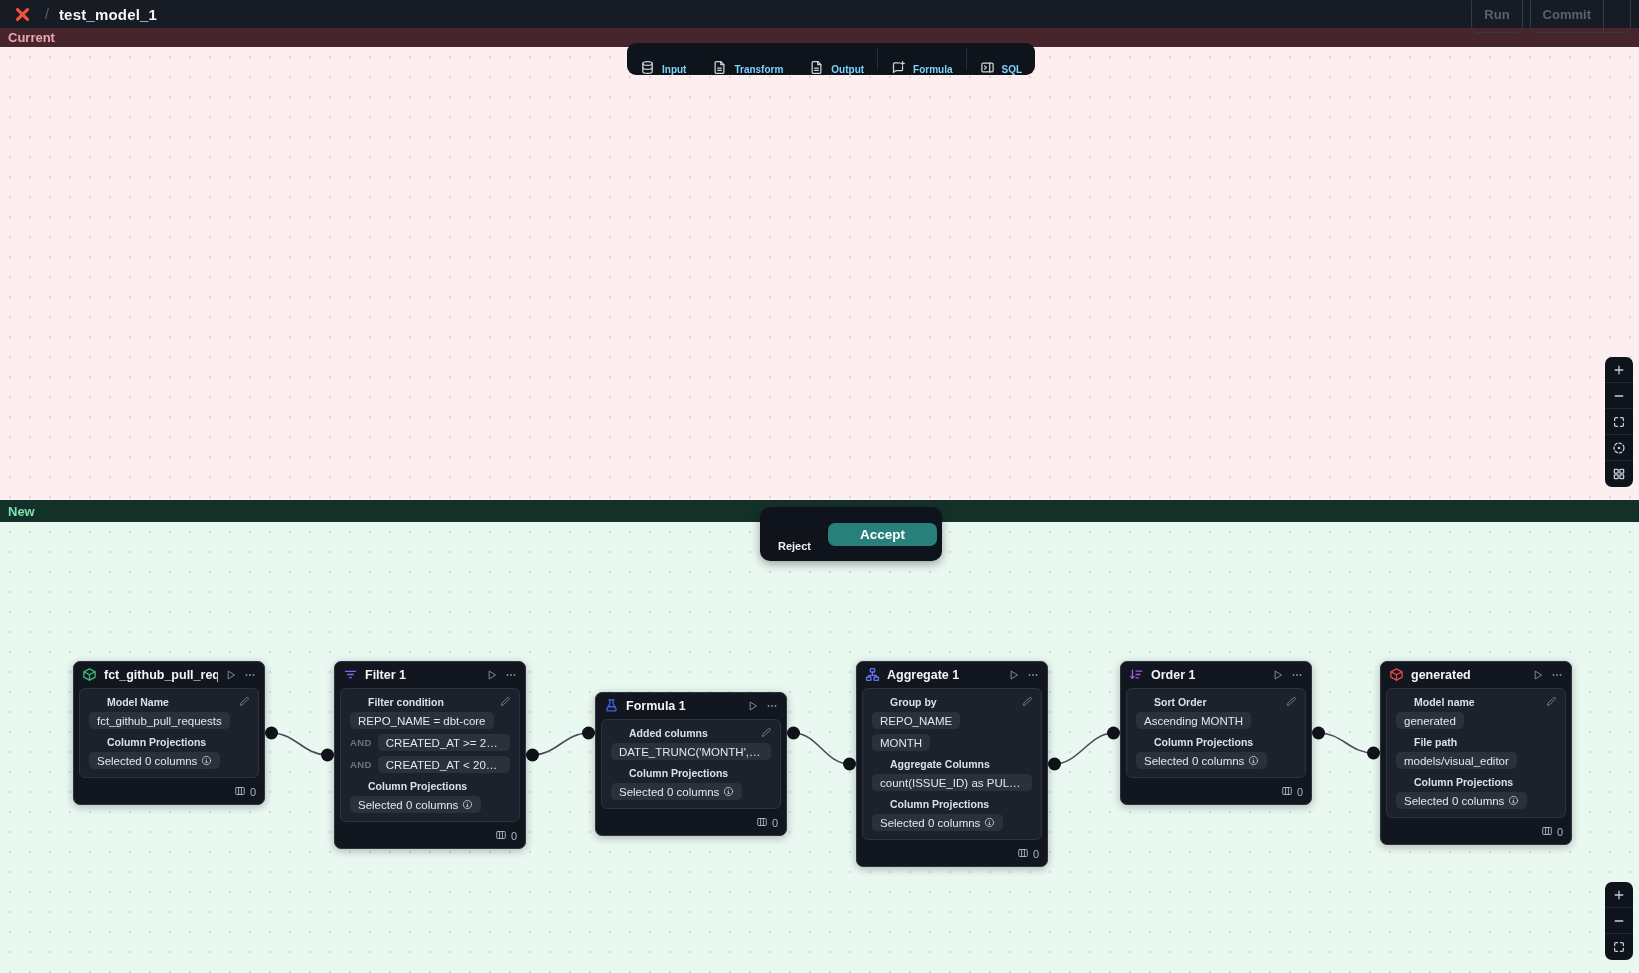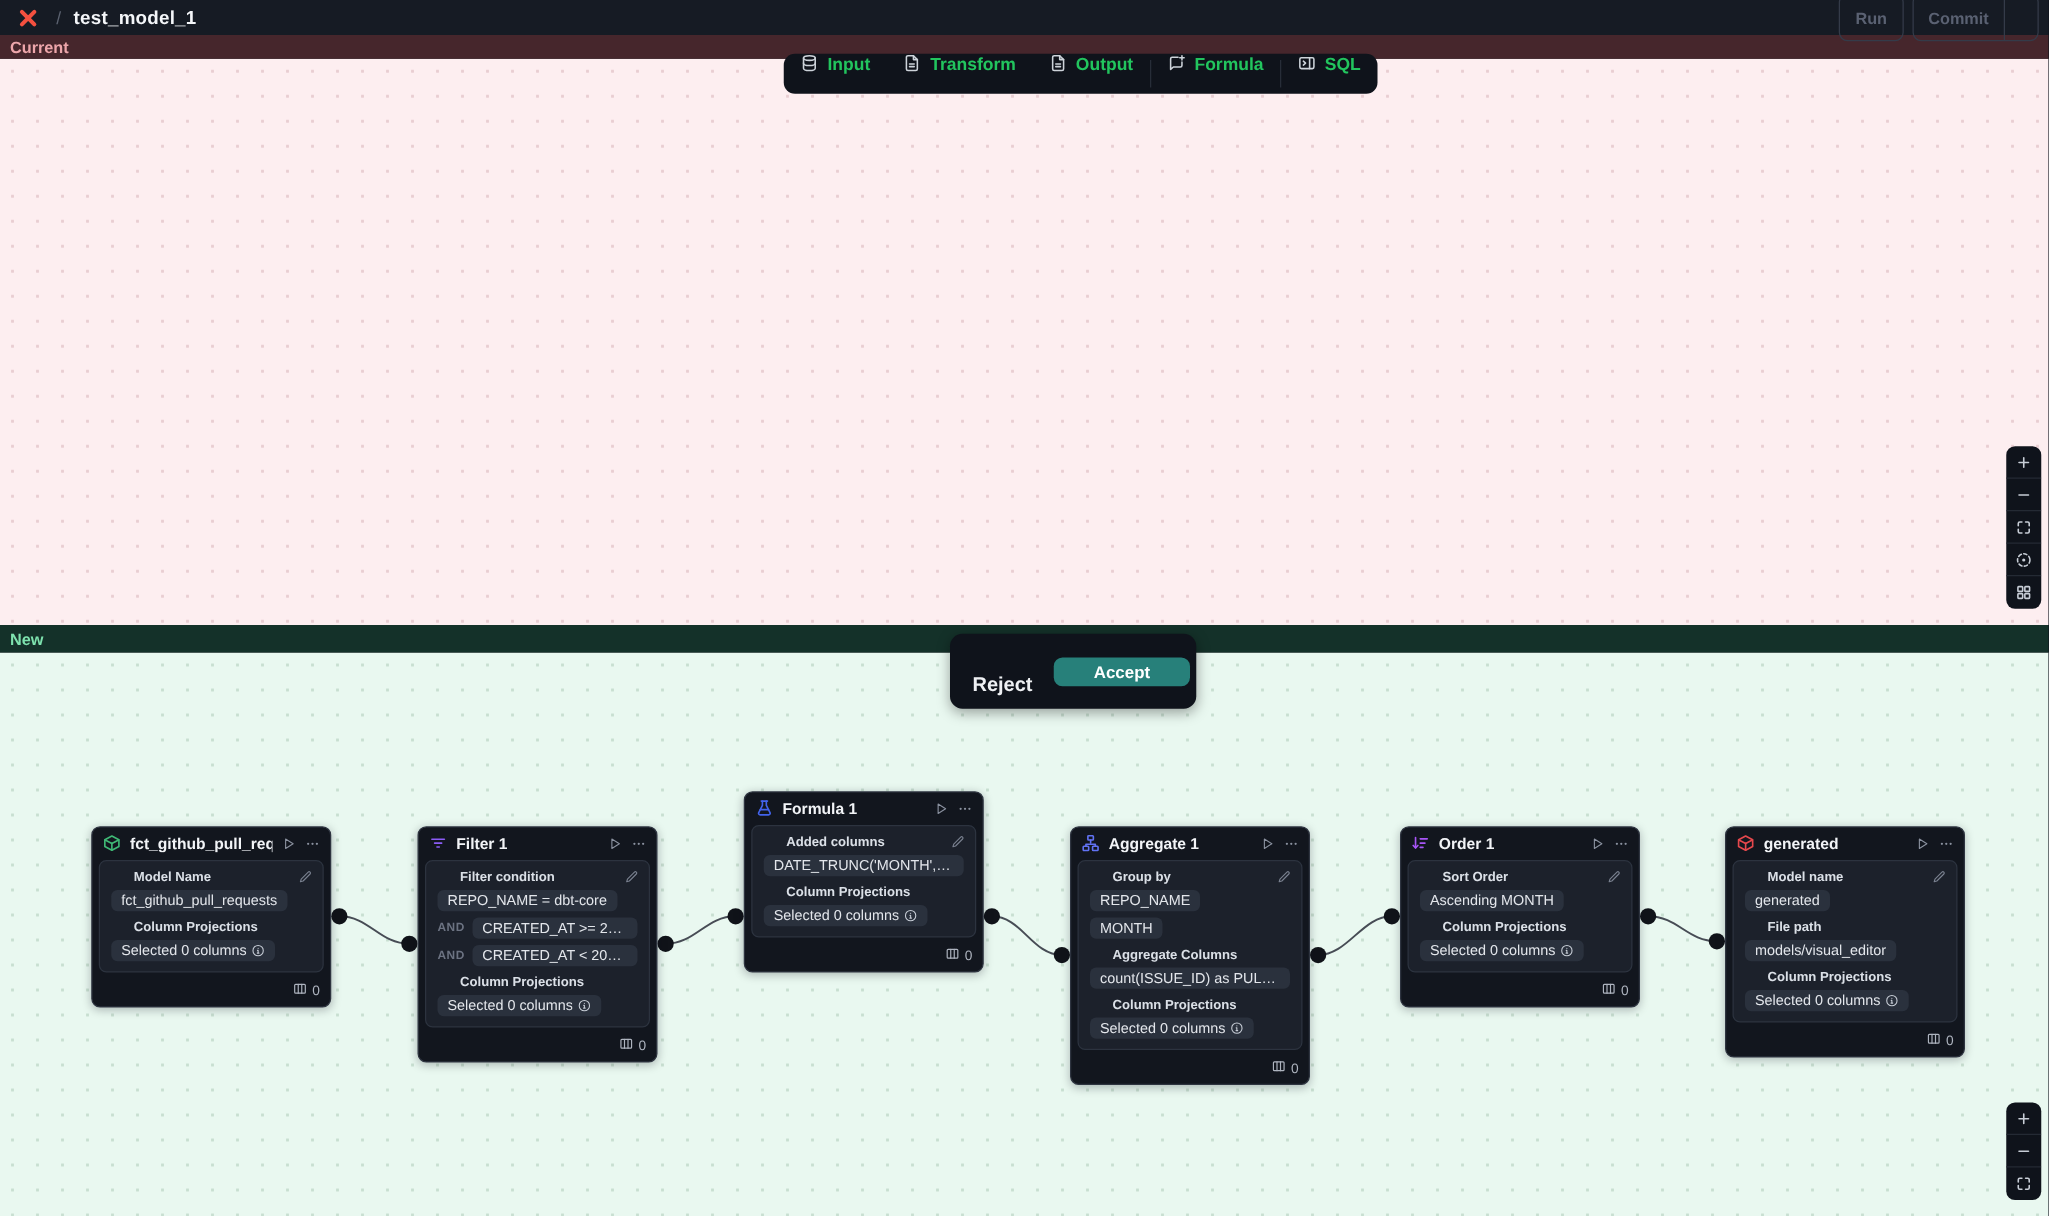--- a/index.html
+++ b/index.html
@@ -32,41 +32,41 @@
   
   .pane { position:absolute; left:0; width:100%; }
   .pane.current-pane { top:47px; height:453px; background-color:#fdeef0;
        background-image:radial-gradient(#e9ced2 1.1px, transparent 1.3px); background-size:20px 20px; }
   .pane.new-pane { top:522px; height:451px; background-color:#e9f8f0;
        background-image:radial-gradient(#c8dfd1 1.1px, transparent 1.3px); background-size:20px 20px; }
 
   
   .toolbar { position:absolute; left:627px; top:43px; height:32px; background:#0f131b;
              border-radius:9px; display:flex; align-items:stretch; z-index:15; }
-  .tb-item { display:flex; align-items:flex-start; gap:7px; padding:0 13px; background:transparent;
-             border:none; color:#22c55e; font-size:14px; font-weight:600; font-family:inherit; cursor:pointer; }
+  .tb-item { display:flex; align-items:flex-end; gap:7px; padding:0 13px; background:transparent;
+             border:none; color:#7dd3fc; font-size:10px; font-weight:600; font-family:inherit; cursor:pointer; }
   .tb-item .tb-icon { display:flex; color:#cdd3da; }
   .tb-item .tb-icon svg { width:15px; height:15px; }
   .tb-divider { width:1px; background:#272d38; margin:5px 0; }
 
   
   .controls { position:absolute; width:28px; background:#0f131b; border-radius:7px;
               display:flex; flex-direction:column; overflow:hidden; z-index:15; }
   .controls.top { left:1605px; top:357px; }
   .controls.bottom { left:1605px; top:882px; }
   .ctrl-btn { width:28px; height:26px; display:flex; align-items:center; justify-content:center;
               background:transparent; border:none; border-bottom:1px solid #242a34; color:#c7cdd6; cursor:pointer; }
   .ctrl-btn:last-child { border-bottom:none; }
   .ctrl-btn svg { width:14px; height:14px; }
 
   
   .review-bar { position:absolute; left:760px; top:507px; background:#0f131b; border-radius:10px;
                 padding:5px; display:flex; align-items:center; gap:4px; z-index:25;
                 box-shadow:0 3px 10px rgba(0,0,0,.35); }
-  .reject-btn { background:transparent; border:none; color:#eef0f3; font-size:16px; font-weight:600;
+  .reject-btn { background:transparent; border:none; color:#eef0f3; font-size:11px; font-weight:600;
                 font-family:inherit; padding:4px 13px; cursor:pointer;margin-top:24px; }
   .accept-btn { border:none; border-radius:7px; color:#ffffff; font-size:13.5px; font-weight:700;
                 font-family:inherit; padding:4px 32px; cursor:pointer; }
 
   
   .nodes-layer { position:absolute; inset:0; z-index:5; pointer-events:none; }
   #edges-svg { position:absolute; inset:0; width:100%; height:100%; z-index:4; pointer-events:none; }
 
   .node { position:absolute; background:#12161e; border:1px solid #2e3440; border-radius:7px;
           box-shadow:0 2px 8px rgba(10,15,25,.28); pointer-events:auto; }
@@ -390,21 +390,21 @@
           </div>
         </div>
     <div class="node-footer">
       <span class="footer-ic"><svg viewBox="0 0 24 24" fill="none" stroke="currentColor" stroke-width="1.9" stroke-linecap="round" stroke-linejoin="round">
               <rect x="3.5" y="5" width="17" height="14" rx="1.5"></rect>
               <path d="M9.2 5v14M14.8 5v14"></path>
             </svg></span>
       <span class="footer-count">0</span>
     </div>
   </div>
-      <div class="node" style="left: 595px; top: 633px; width: 192px;">
+      <div class="node" style="left: 595px; top: 692px; width: 192px;">
     <div class="node-header">
       <span class="node-icon" style="color: rgb(66, 99, 235);">
             <svg viewBox="0 0 24 24" fill="none" stroke="currentColor" stroke-width="2.1" stroke-linecap="round" stroke-linejoin="round">
               <path d="M9.5 3v5.5L4.8 17.8a2 2 0 0 0 1.8 2.9h10.8a2 2 0 0 0 1.8-2.9L14.5 8.5V3"></path>
               <path d="M8 3h8M6.8 14h10.4"></path>
             </svg>
           </span>
       <span class="node-title">Formula 1</span>
       <span class="node-actions">
         <span class="node-action">

